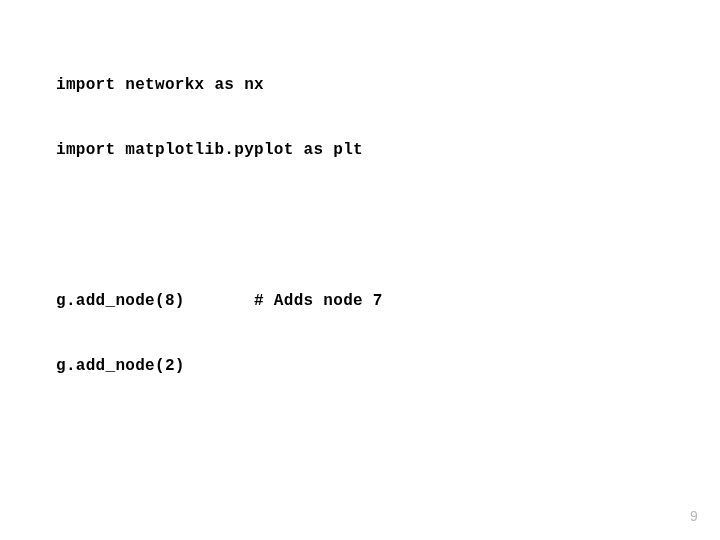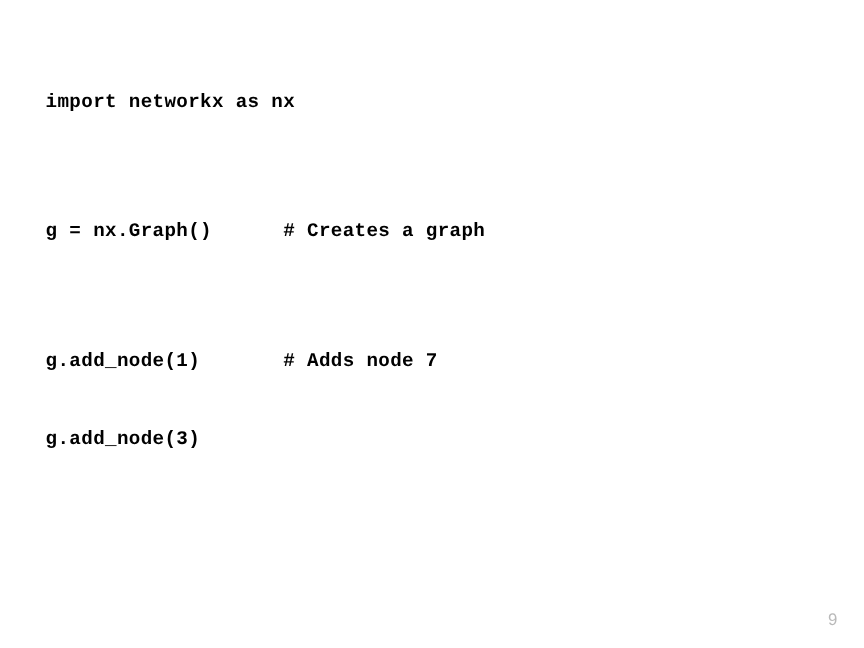--- a/index.html
+++ b/index.html
@@ -15,44 +15,45 @@
       padding: 32px 38px;
       line-height: 1.35;
       letter-spacing: 0.3px;
     }
     .code-block {
       white-space: pre;
     }
     .line {
       display: block;
       white-space: pre;
+      margin-left: 18px;
     }
     .comment-col {
       display: inline;
     }
     .page-number {
       position: absolute;
       bottom: 14px;
       right: 22px;
       font-family: Arial, sans-serif;
       font-size: 14px;
       font-weight: normal;
       color: #b9b9b9;
     }
   </style>
 </head>
 <body>
 
 <div class="code-block">
   <span class="line">import networkx as nx</span>
+  <span class="line">import matplotlib.pyplot as plt</span>
   <span class="line"></span>
-  <span class="line"><span>g = nx.Graph()      </span><span class="comment-col"># Creates a graph</span></span>
   <span class="line"></span>
-  <span class="line"><span>g.add_node(1)       </span><span class="comment-col"># Adds node 7</span></span>
-  <span class="line">g.add_node(3)</span>
+  <span class="line"><span>g.add_node(8)       </span><span class="comment-col"># Adds node 7</span></span>
+  <span class="line">g.add_node(2)</span>
   
   <span class="line"></span>
   
   
   
   <span class="line"></span>
   
   
   <span class="line"></span>
   

